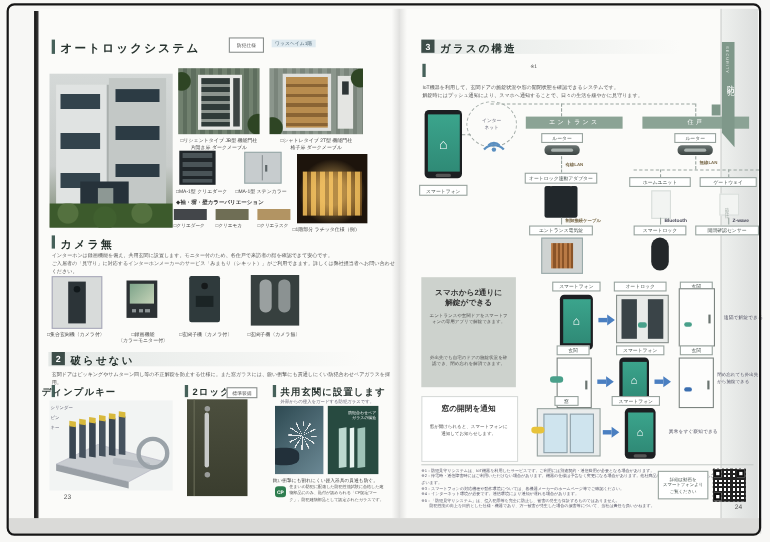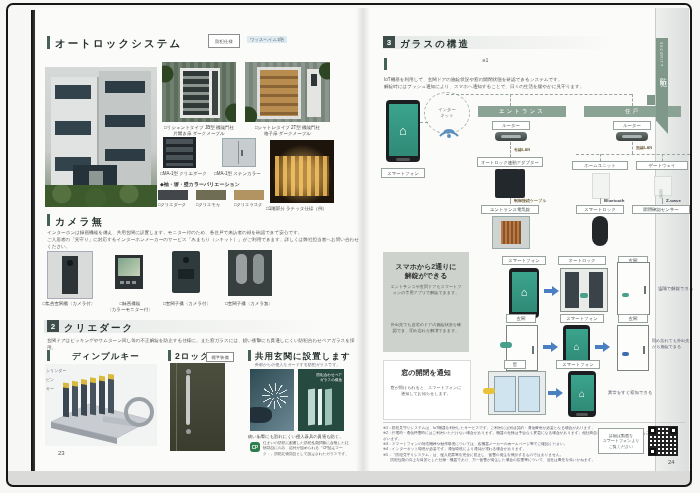--- a/index.html
+++ b/index.html
@@ -143,25 +143,25 @@
     <div class="abs" style="left:25px;top:4px;width:11px;height:30px;background:#8b9292;border-radius:5px;"></div>
   </div>
   <div class="cap" style="left:40px;top:301px;width:58px;">□集合玄関機〈カメラ付〉</div>
   <div class="cap" style="left:105px;top:301px;width:50px;">□録画機能
 〈カラーモニター付〉</div>
   <div class="cap" style="left:160px;top:301px;width:54px;">□玄関子機〈カメラ付〉</div>
   <div class="cap" style="left:220px;top:301px;width:58px;">□玄関子機〈カメラ無〉</div>
 
   <div class="band" style="left:44px;top:320px;width:318px;height:13px;"></div>
   <div class="badge" style="left:47px;top:320px;">2</div>
-  <div class="h1" style="left:64px;top:322px;font-size:9.5px;">クリエダーク</div>
+  <div class="h1" style="left:64px;top:322px;font-size:9.5px;">破らせない</div>
   <div class="tiny" style="left:47px;top:337px;width:315px;">玄関ドアはピッキングやサムターン回し等の不正解錠を防止する仕様に。また窓ガラスには、鋭い衝撃にも貫通しにくい防犯合わせペアガラスを採用。</div>
 
   <div class="bar" style="left:47px;top:350px;width:3px;height:11px;"></div>
-  <div class="h2" style="left:72px;top:351px;">ディンプルキー</div>
+  <div class="h2" style="left:38px;top:351px;">ディンプルキー</div>
   <div class="ph" style="left:45px;top:364px;width:112px;height:82px;background:#f2f4f3;">
     <svg width="112" height="82" viewBox="0 0 112 82">
       <polygon points="6,58 72,74 106,56 44,40" fill="#c9cdd1" stroke="#aab" stroke-width="0.5"></polygon>
       <polygon points="6,58 72,74 72,80 6,64" fill="#9aa0a6"></polygon>
       <g>
         <rect x="18" y="20" width="6" height="30" fill="#3a4652" transform="skewY(8)"></rect>
         <rect x="27" y="17" width="6" height="31" fill="#46525e" transform="skewY(8)"></rect>
         <rect x="36" y="14" width="6" height="32" fill="#3a4652" transform="skewY(8)"></rect>
         <rect x="45" y="11" width="6" height="33" fill="#46525e" transform="skewY(8)"></rect>
         <rect x="54" y="8" width="6" height="34" fill="#3a4652" transform="skewY(8)"></rect>

